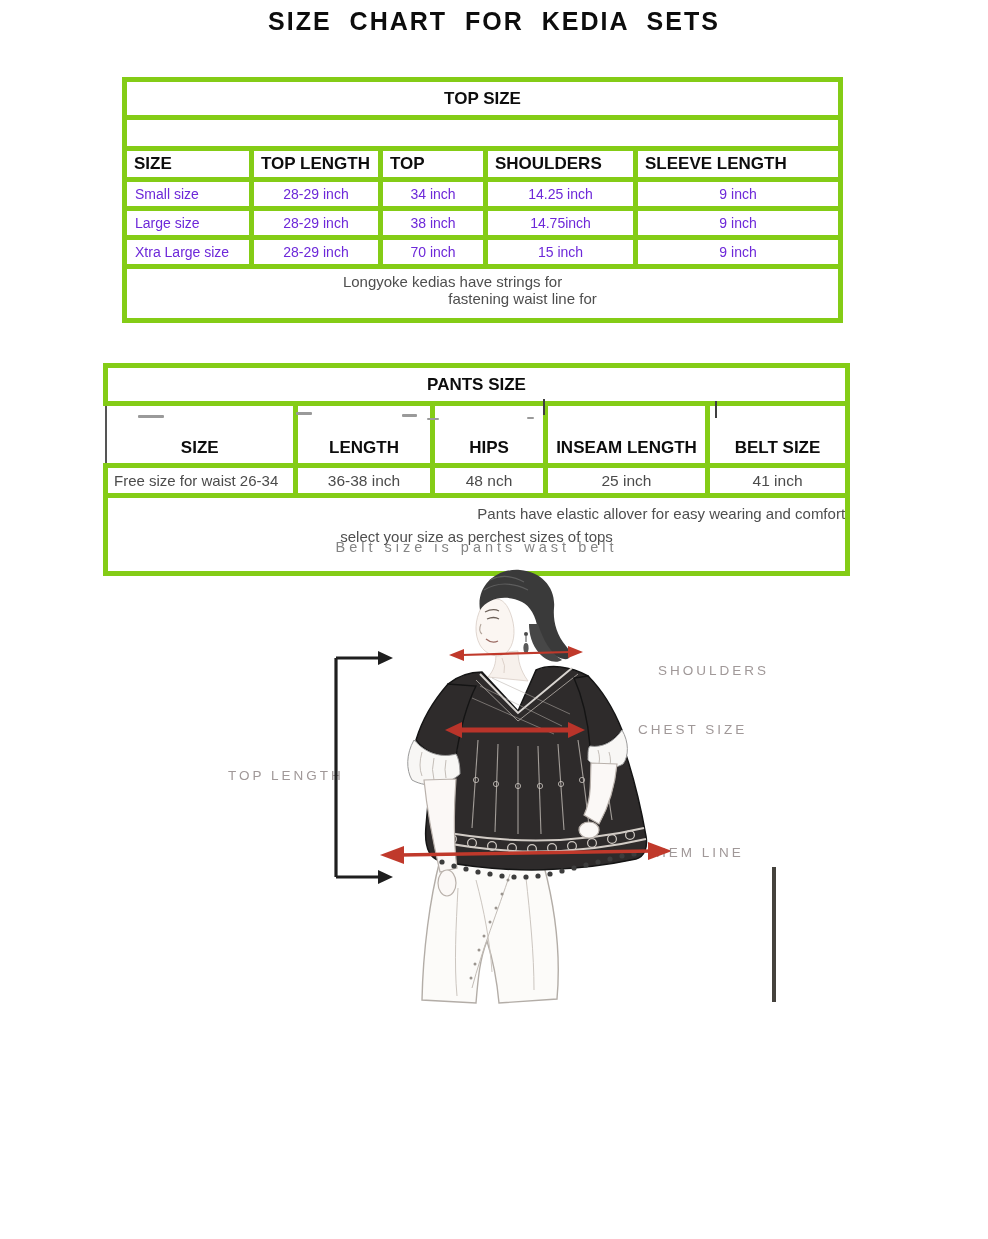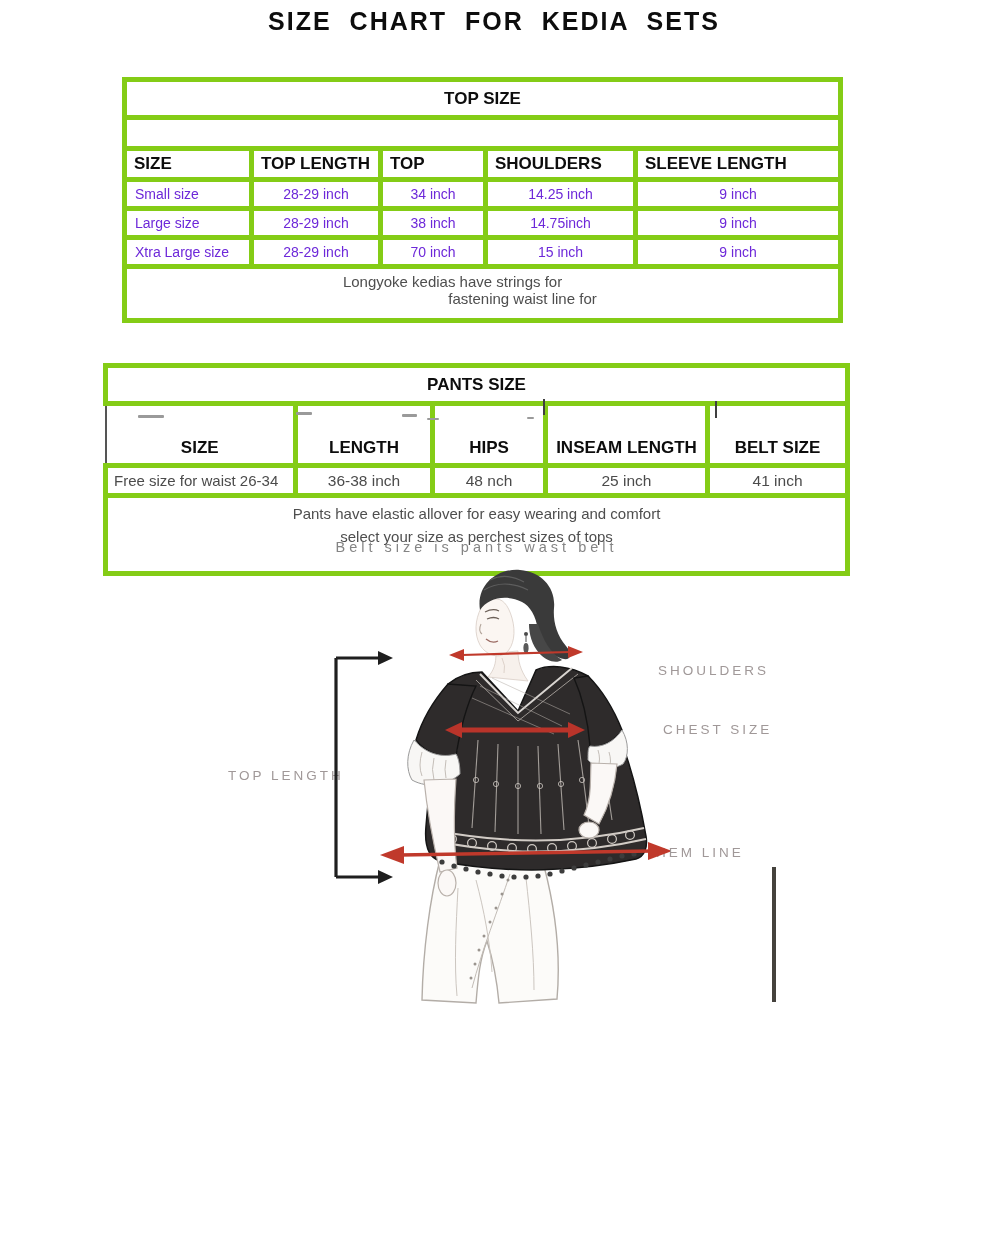--- a/index.html
+++ b/index.html
@@ -26,21 +26,21 @@
   .note-cell{height:49px;font-size:15px;color:#4e4e4e;vertical-align:top;}
   .note-cell .ln1{text-align:center;margin-top:4px;transform:translateX(-30px);}
   .note-cell .ln2{text-align:center;margin-top:0;transform:translateX(40px);}
   
   .pants-table{left:103px;top:363px;width:742px;padding-left:48px;}
   .phead th{height:52px;font-size:17px;font-weight:bold;text-align:center;vertical-align:bottom;padding-bottom:5px;color:#0d0d0d;}
   .phead th.size-box{border:2px solid #555555;}
   .prow td{height:25px;font-size:15.5px;color:#4b4b4b;text-align:center;}
   .prow td:first-child{text-align:left;padding-left:6px;font-size:15px;}
   .pnote-cell{height:73px;font-size:15px;color:#4e4e4e;vertical-align:top;}
-  .pnote-cell .ln1{text-align:center;margin-top:7px;}
+  .pnote-cell .ln1{text-align:right;margin-top:7px;}
   .pnote-cell .ln2{text-align:center;margin-top:6px;}
   .pnote-cell .ln3{text-align:center;margin-top:-6px;letter-spacing:4px;color:#6f6f6f;font-size:14.5px;opacity:.85;}
   
   .dash{position:absolute;background:#9a9a9a;border-radius:1px;}
   .tick{position:absolute;background:#3f3f3f;}
   
   .fig-label{position:absolute;font-size:13.5px;letter-spacing:3px;color:#a09898;}
   .vrule{position:absolute;left:772px;top:867px;width:4px;height:135px;background:#45423d;}
   .fig-svg{position:absolute;left:330px;top:558px;width:340px;height:452px;}
 </style>
@@ -140,21 +140,21 @@
 <div class="dash" style="left:138px;top:415px;width:26px;height:3px;"></div>
 <div class="dash" style="left:296px;top:412px;width:16px;height:3px;"></div>
 <div class="dash" style="left:402px;top:414px;width:15px;height:3px;"></div>
 <div class="dash" style="left:427px;top:418px;width:12px;height:2px;"></div>
 <div class="dash" style="left:527px;top:417px;width:7px;height:2px;"></div>
 <div class="tick" style="left:543px;top:399px;width:2px;height:16px;"></div>
 <div class="tick" style="left:715px;top:401px;width:2px;height:17px;"></div>
 
 <div class="fig-label" style="left:228px;top:768px;">TOP LENGTH</div>
 <div class="fig-label" style="left:658px;top:663px;">SHOULDERS</div>
-<div class="fig-label" style="left:663px;top:722px;">CHEST SIZE</div>
+<div class="fig-label" style="left:638px;top:722px;">CHEST SIZE</div>
 <div class="fig-label" style="left:656px;top:845px;">HEM LINE</div>
 <div class="vrule"></div>
 
 <svg class="fig-svg" viewBox="0 0 340 452">
 
   <g>
     <path d="M110,302 C100,340 93,392 92,442 L146,445 C148,420 150,400 157,383 C163,402 167,423 169,445 L227,441 C231,396 225,350 214,308 Z" fill="#fcfbf9" stroke="#b3ada7" stroke-width="1.4"></path>
     <path d="M128,330 C126,368 124,406 127,438" fill="none" stroke="#ccc6c0" stroke-width="1"></path>
     <path d="M146,322 C154,352 160,384 162,414" fill="none" stroke="#ccc6c0" stroke-width="1"></path>
     <path d="M196,320 C200,356 204,396 204,432" fill="none" stroke="#ccc6c0" stroke-width="1"></path>

